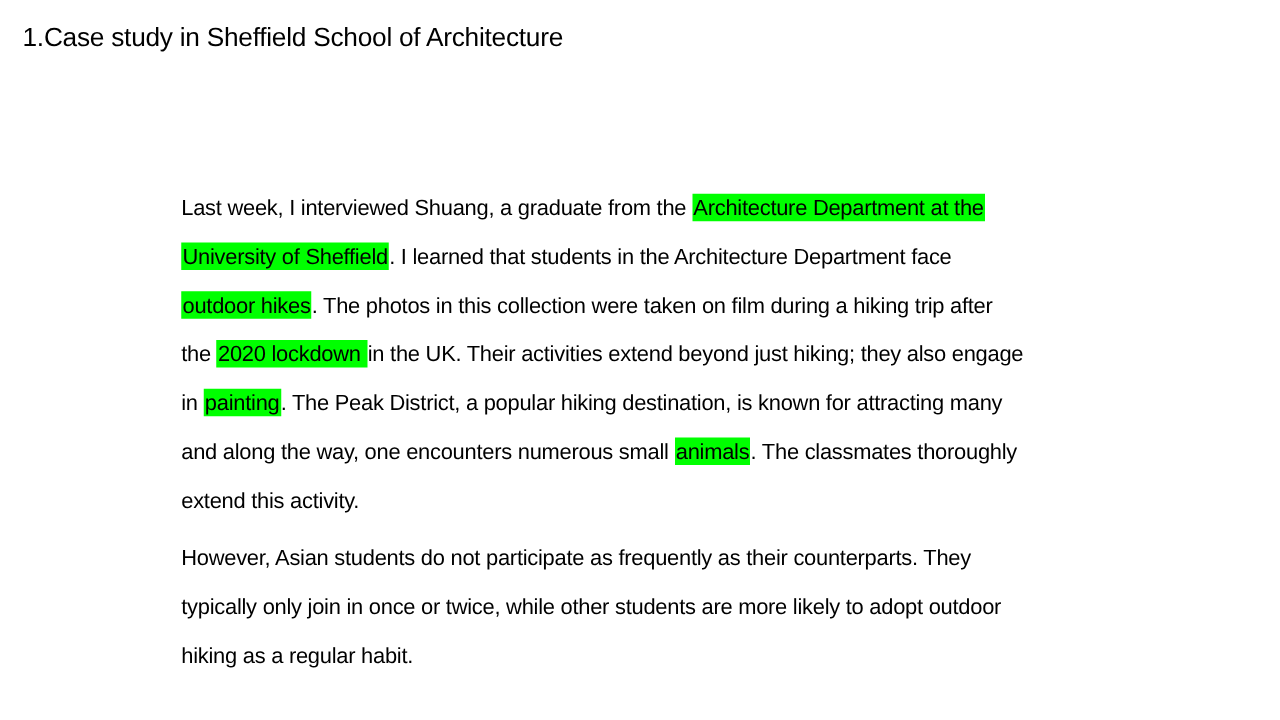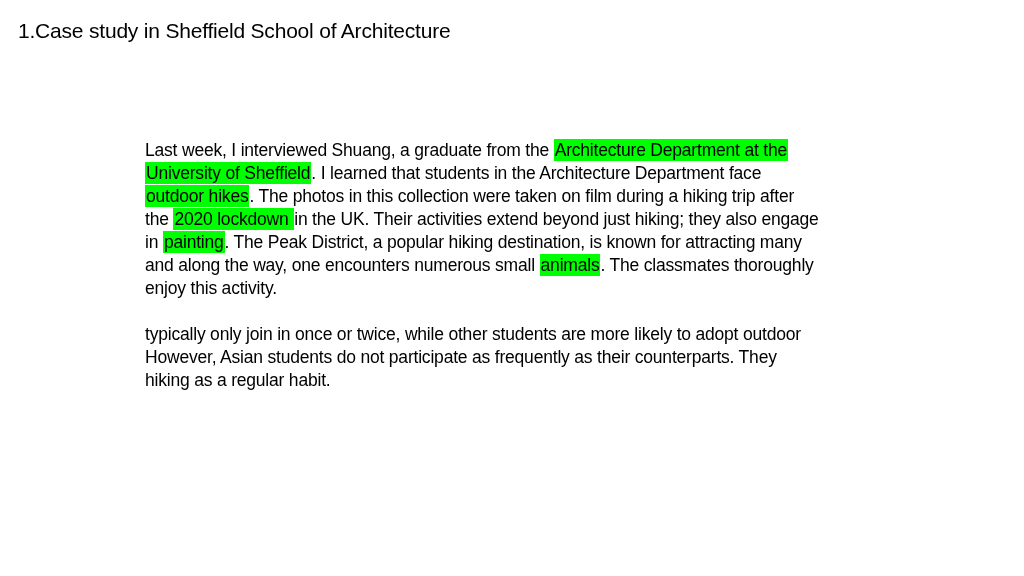--- a/index.html
+++ b/index.html
@@ -37,41 +37,42 @@
     font-size: 17.5px;
     line-height: 23px;
     letter-spacing: -0.2px;
   }
   .paragraph {
     margin: 0 0 23px 0;
   }
   .line {
     white-space: pre;
     height: 23px;
+    margin-top: 16px;
   }
   .hl {
     background: var(--hl-color, #00ff00);
     padding: 1px 1px;
   }
 </style>
 </head>
 <body style="color: rgb(0, 0, 0); background: rgb(255, 255, 255);">
 
 <div class="slide">
   <div class="slide-title">1.Case study in Sheffield School of Architecture</div>
 
   <div class="body-text">
       <div class="paragraph">
         <div class="line"><span>Last week, I interviewed Shuang, a graduate from the </span><span class="hl">Architecture Department at the</span></div>
         <div class="line"><span class="hl">University of Sheffield</span><span>. I learned that students in the Architecture Department face</span></div>
         <div class="line"><span class="hl">outdoor hikes</span><span>. The photos in this collection were taken on film during a hiking trip after</span></div>
         <div class="line"><span>the </span><span class="hl">2020 lockdown </span><span>in the UK. Their activities extend beyond just hiking; they also engage</span></div>
         <div class="line"><span>in </span><span class="hl">painting</span><span>. The Peak District, a popular hiking destination, is known for attracting many</span></div>
         <div class="line"><span>and along the way, one encounters numerous small </span><span class="hl">animals</span><span>. The classmates thoroughly</span></div>
-        <div class="line"><span>enjoy this activity.</span></div>
+        <div class="line"><span>extend this activity.</span></div>
       </div>
       <div class="paragraph">
+        <div class="line"><span>However, Asian students do not participate as frequently as their counterparts. They</span></div>
         <div class="line"><span>typically only join in once or twice, while other students are more likely to adopt outdoor</span></div>
-        <div class="line"><span>However, Asian students do not participate as frequently as their counterparts. They</span></div>
         <div class="line"><span>hiking as a regular habit.</span></div>
       </div>
     </div>
 </div>
 
 </body></html>

